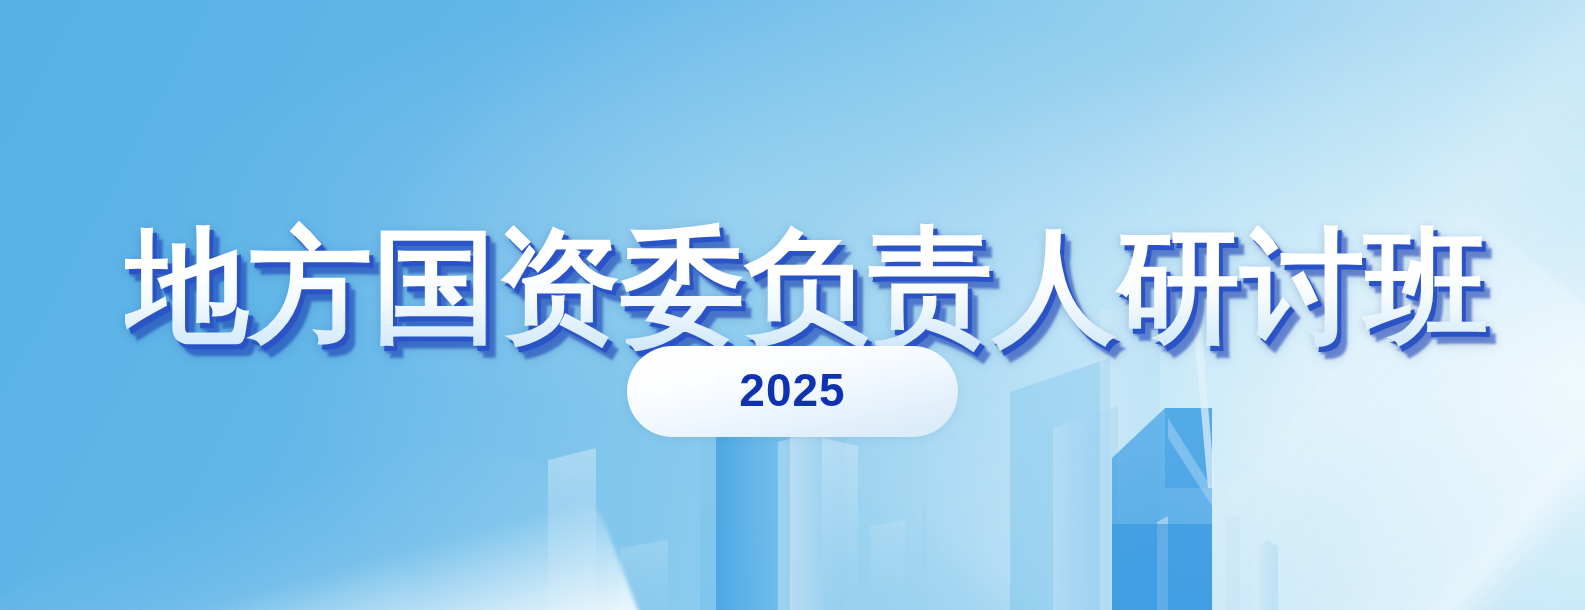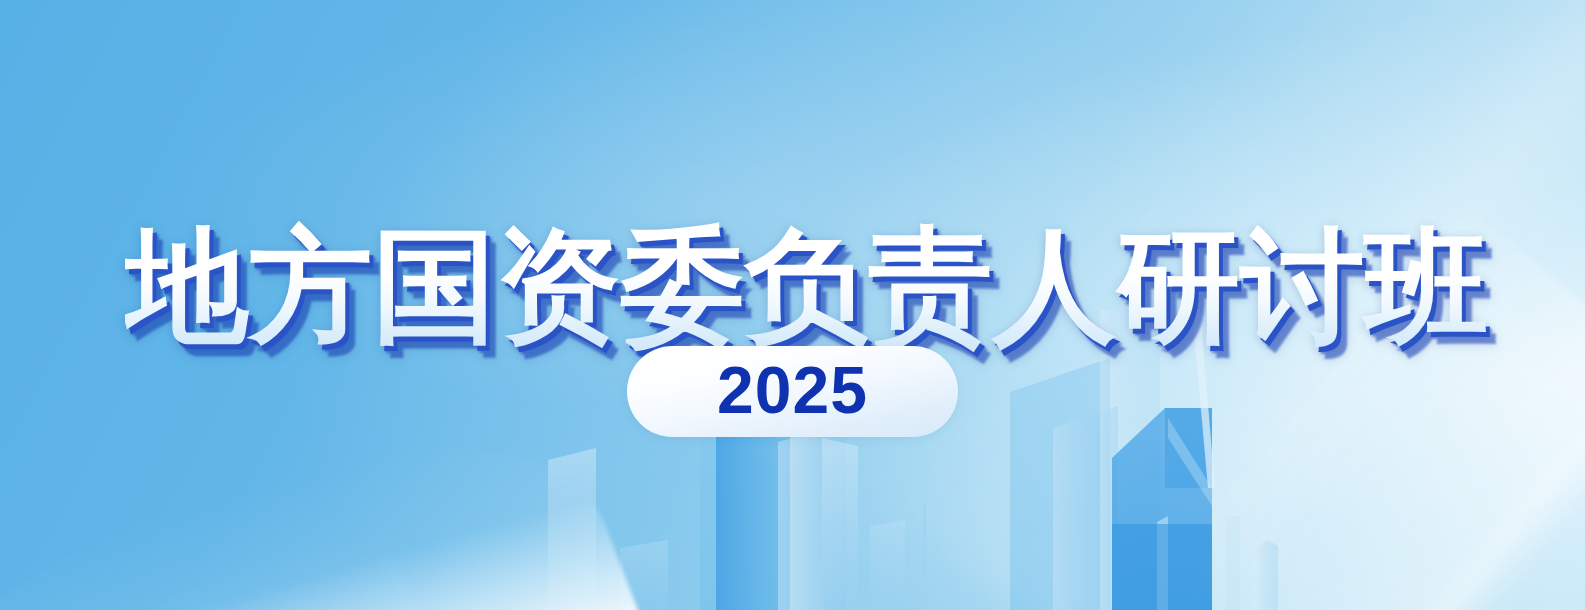--- a/index.html
+++ b/index.html
@@ -160,21 +160,21 @@
     background: linear-gradient(168deg,
       #ffffff 0%,
       #fdfeff 28%,
       #f2f8fe 52%,
       #e3f0fb 76%,
       #d6e9f9 100%);
     box-shadow: 0 2px 10px rgba(40,100,160,0.10);
   }
   .pill-text {
     font-family: "Liberation Sans", "DejaVu Sans", sans-serif;
-    font-size: 66px;
+    font-size: 46px;
     font-weight: 700;
     letter-spacing: 1px;
     color: #0f33b0;
     line-height: 1;
     transform: translateY(-2px);
   }
 </style>
 </head>
 <body>
 

